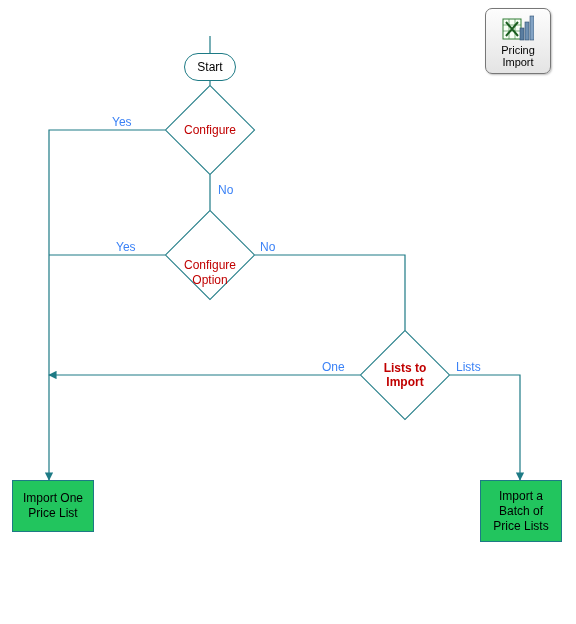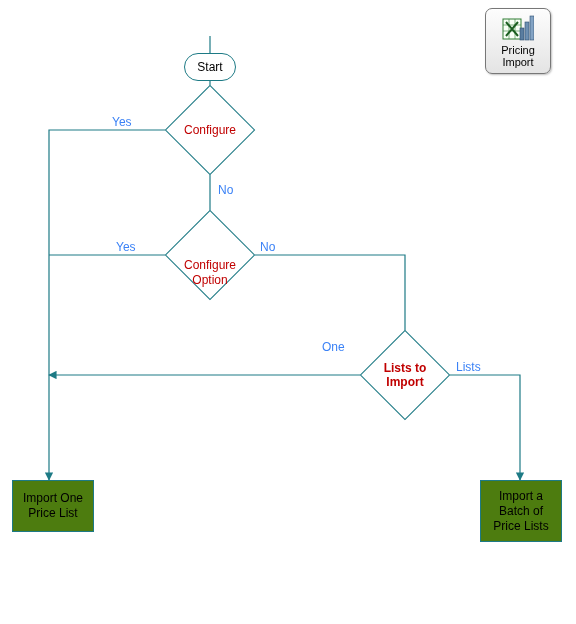--- a/index.html
+++ b/index.html
@@ -23,21 +23,21 @@
     line-height: 1.25;
   }
   .terminator {
     border: 1px solid #1d7a85;
     border-radius: 14px;
     background: #fff;
     margin-top: 45px;
   }
   .process {
     border: 1px solid #1d7a85;
-    background: #4d7c0f;
+    background: #22c55e;
   }
   .diamond-wrap {
     position: absolute;
   }
   .diamond {
     width: 100%;
     height: 100%;
     border: 1px solid #1d7a85;
     background: #fff;
     transform: rotate(45deg);
@@ -147,21 +147,21 @@
 <div class="edge-label" style="left:116px; top:240px;">Yes</div>
 <div class="edge-label" style="left:260px; top:240px;">No</div>
 
 <div class="diamond-wrap" style="left:373px; top:343px; width:64px; height:64px;font-weight:bold;">
   <div class="diamond"></div>
   <div class="diamond-label">
     <span style="white-space:pre;">Lists to
 Import</span>
   </div>
 </div>
-<div class="edge-label" style="left:322px; top:340px;">One</div>
+<div class="edge-label" style="left:322px; top:360px;">One</div>
 <div class="edge-label" style="left:456px; top:360px;">Lists</div>
 
 <div class="node process" style="left:12px; top:480px; width:82px; height:52px; white-space:pre;">
   <span>Import One
 Price List</span>
 </div>
 
 <div class="node process" style="left:480px; top:480px; width:82px; height:62px; white-space:pre;">
   <span>Import a
 Batch of

